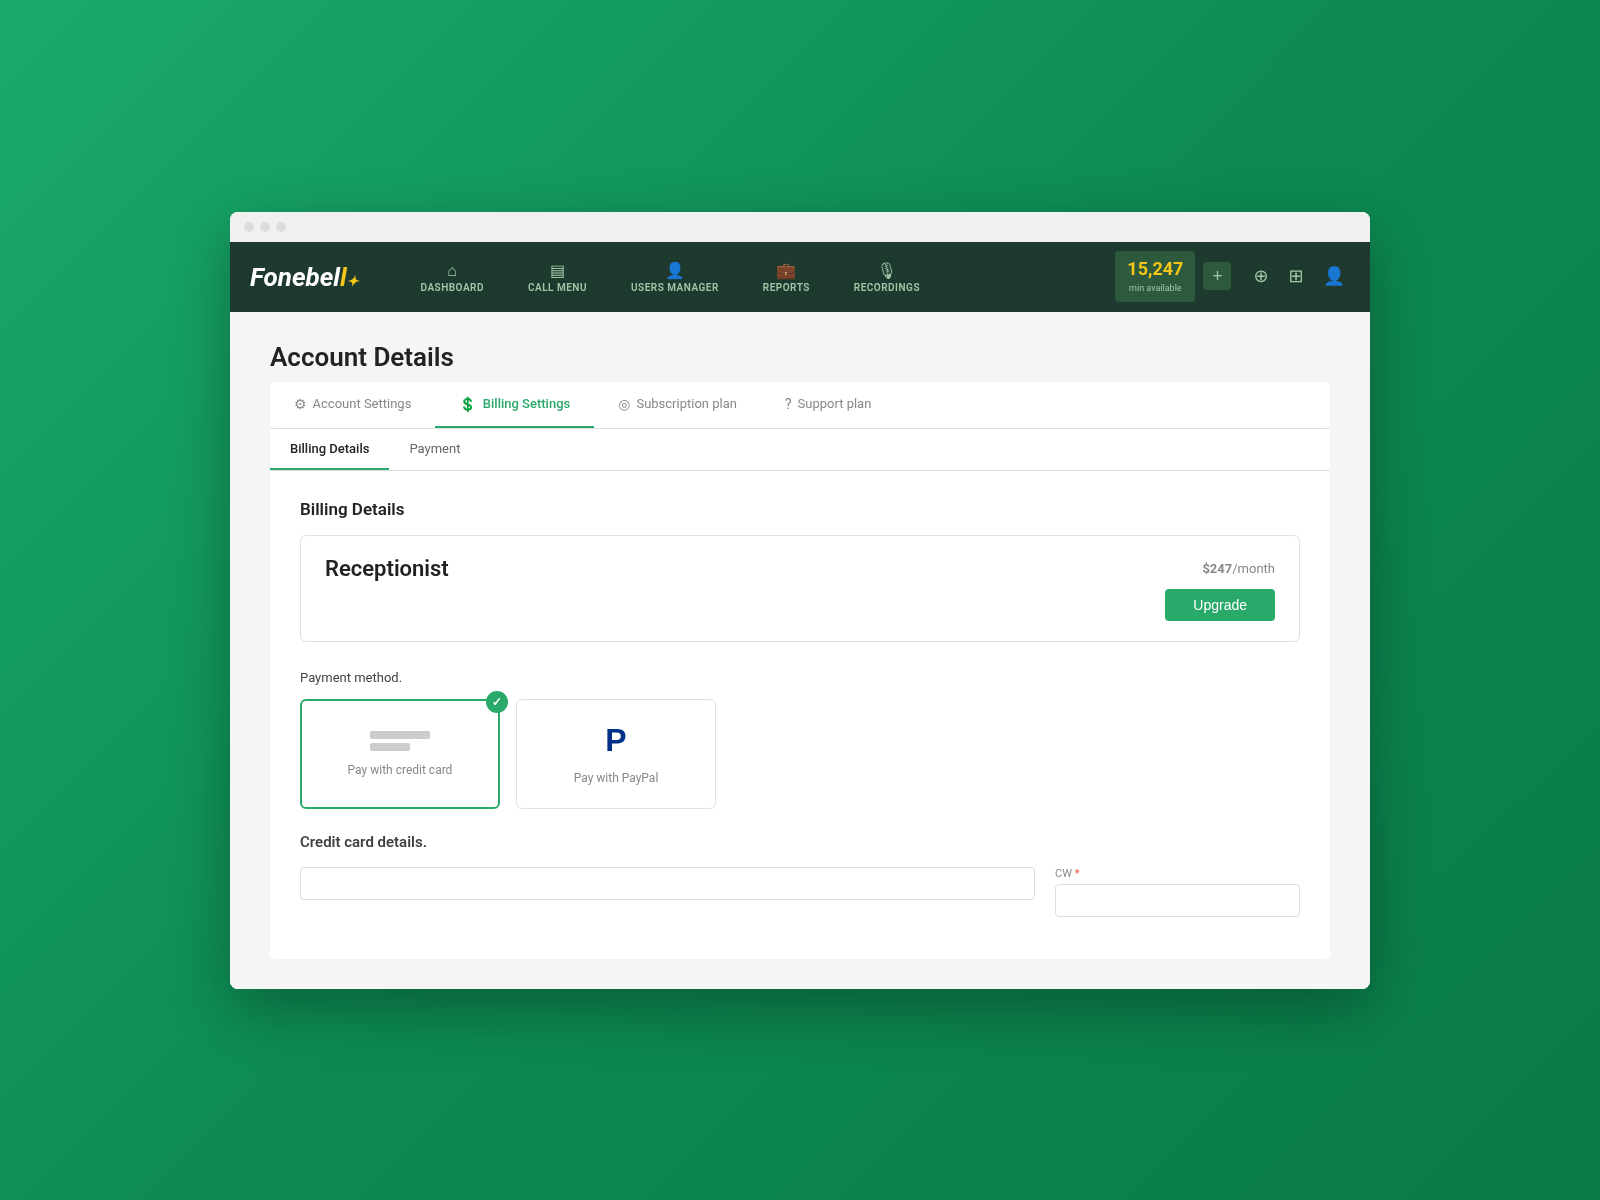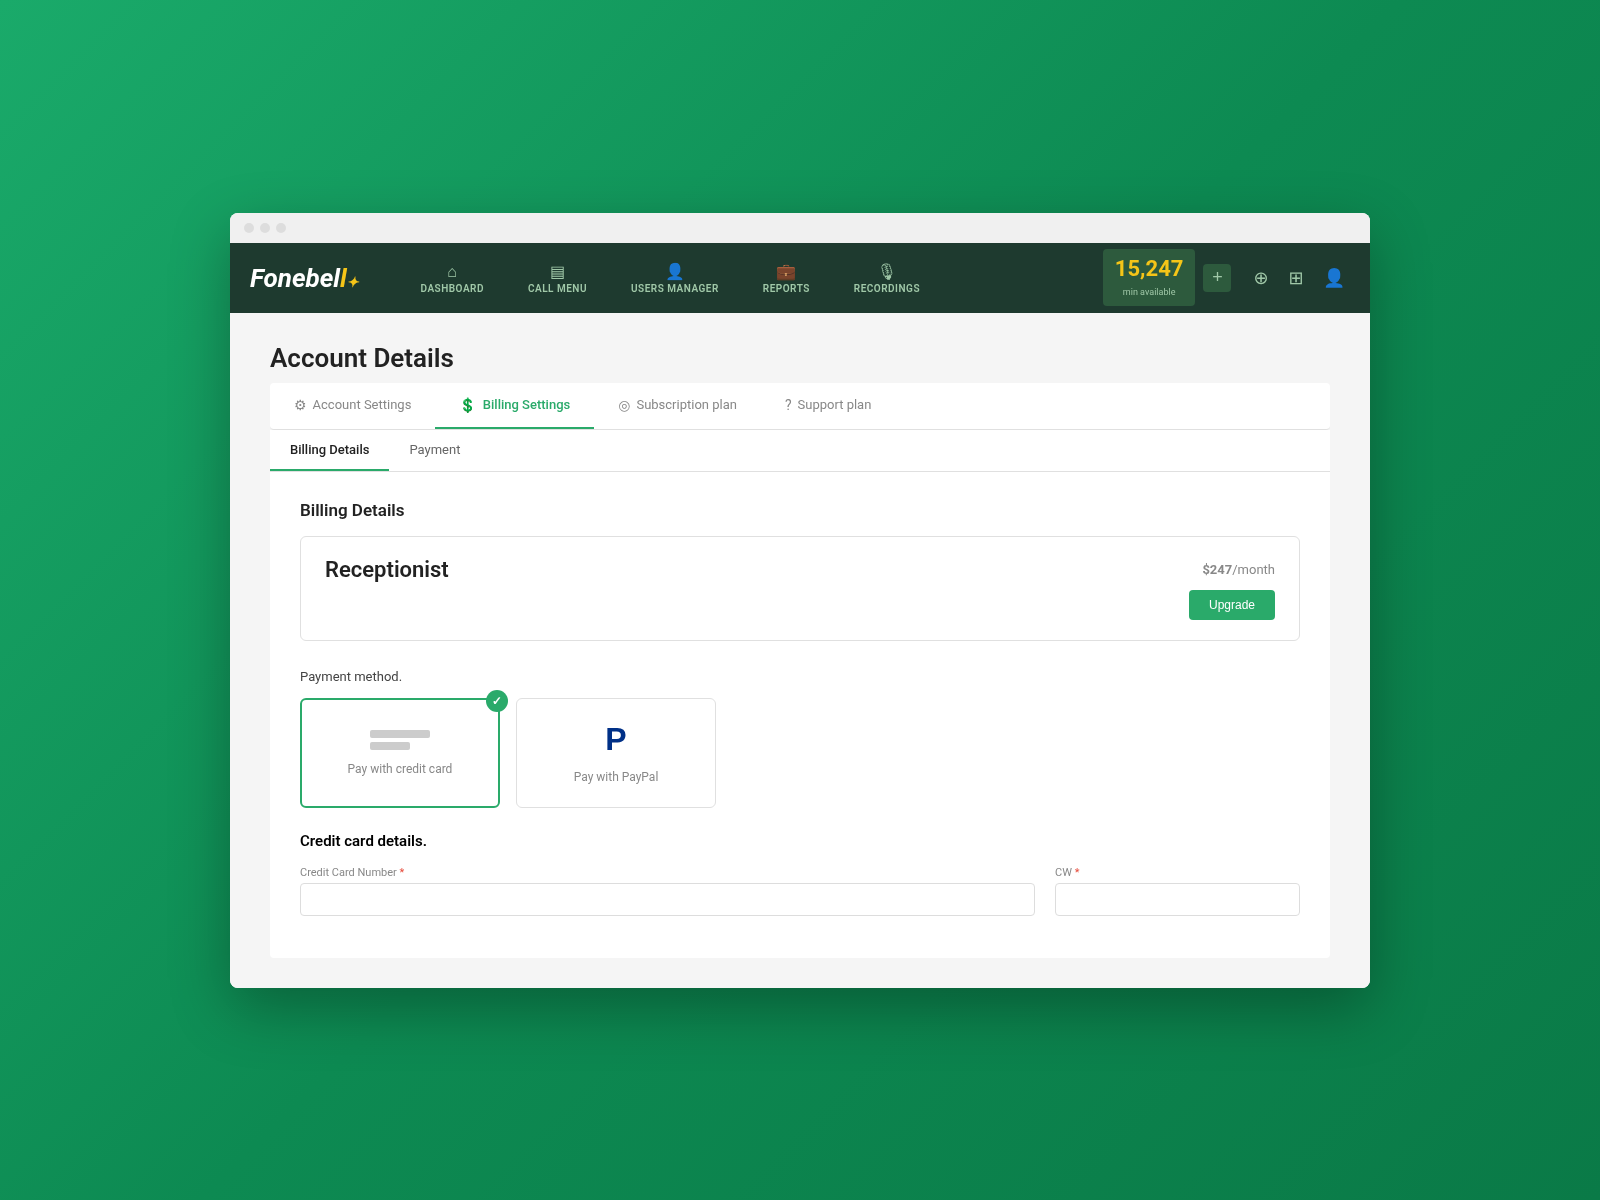--- a/index.html
+++ b/index.html
@@ -83,21 +83,21 @@
     .min-badge {
       background: #2d5a3d;
       color: #f5c518;
       padding: 6px 12px;
       border-radius: 4px;
       font-size: 12px;
       font-weight: 700;
       text-align: center;
       line-height: 1.3;
     }
-    .min-badge .count { font-size: 22px; display: block; }
+    .min-badge .count { font-size: 18px; display: block; }
     .min-badge .label { font-size: 9px; color: #a0c8a8; font-weight: 400; }
     .plus-btn {
       background: #2d5a3d;
       color: #a0c8a8;
       border: none;
       width: 28px; height: 28px;
       border-radius: 4px;
       font-size: 18px;
       cursor: pointer;
       display: flex; align-items: center; justify-content: center;
@@ -224,23 +224,23 @@
     .plan-price {
       font-size: 18px;
       font-weight: 600;
       color: #222;
     }
     .plan-price span { font-size: 13px; font-weight: 400; color: #888; }
     .upgrade-btn {
       background: #2aaa6a;
       color: #fff;
       border: none;
-      padding: 8px 20px;
+      padding: 8px 28px;
       border-radius: 4px;
-      font-size: 12px;
+      font-size: 14px;
       cursor: pointer;
       font-weight: 500;
     }
     
     .payment-section { margin-bottom: 24px; }
     .payment-options {
       display: flex;
       gap: 16px;
     }
     .payment-option {
@@ -298,21 +298,21 @@
     .paypal-icon {
       font-size: 30px;
       font-weight: 800;
       color: #003087;
     }
     .paypal-icon span { color: #009cde; }
     
     .cc-details-title {
       font-size: 15px;
       font-weight: 600;
-      color: #000000;
+      color: #404040;
       margin-bottom: 16px;
     }
     .form-row {
       display: flex;
       gap: 20px;
       margin-bottom: 14px;
     }
     .form-group {
       display: flex;
       flex-direction: column;
@@ -450,24 +450,20 @@
             </div>
             <span class="payment-option-label">Pay with PayPal</span>
           </div>
         </div>
       </div>
 
       <div>
         <h3 class="cc-details-title">Credit card details.</h3>
         <div class="form-row">
           <div class="form-group flex-3">
-            <label class="form-label">
-              <span>Credit Card Number</span>
-              <span class="required">*</span>
-            </label>
             <input type="text" class="form-input" style="">
           </div>
           <div class="form-group flex-1">
             <label class="form-label">
               <span>CW</span>
               <span class="required">*</span>
             </label>
             <input type="text" class="form-input" style="">
           </div>
         </div>

